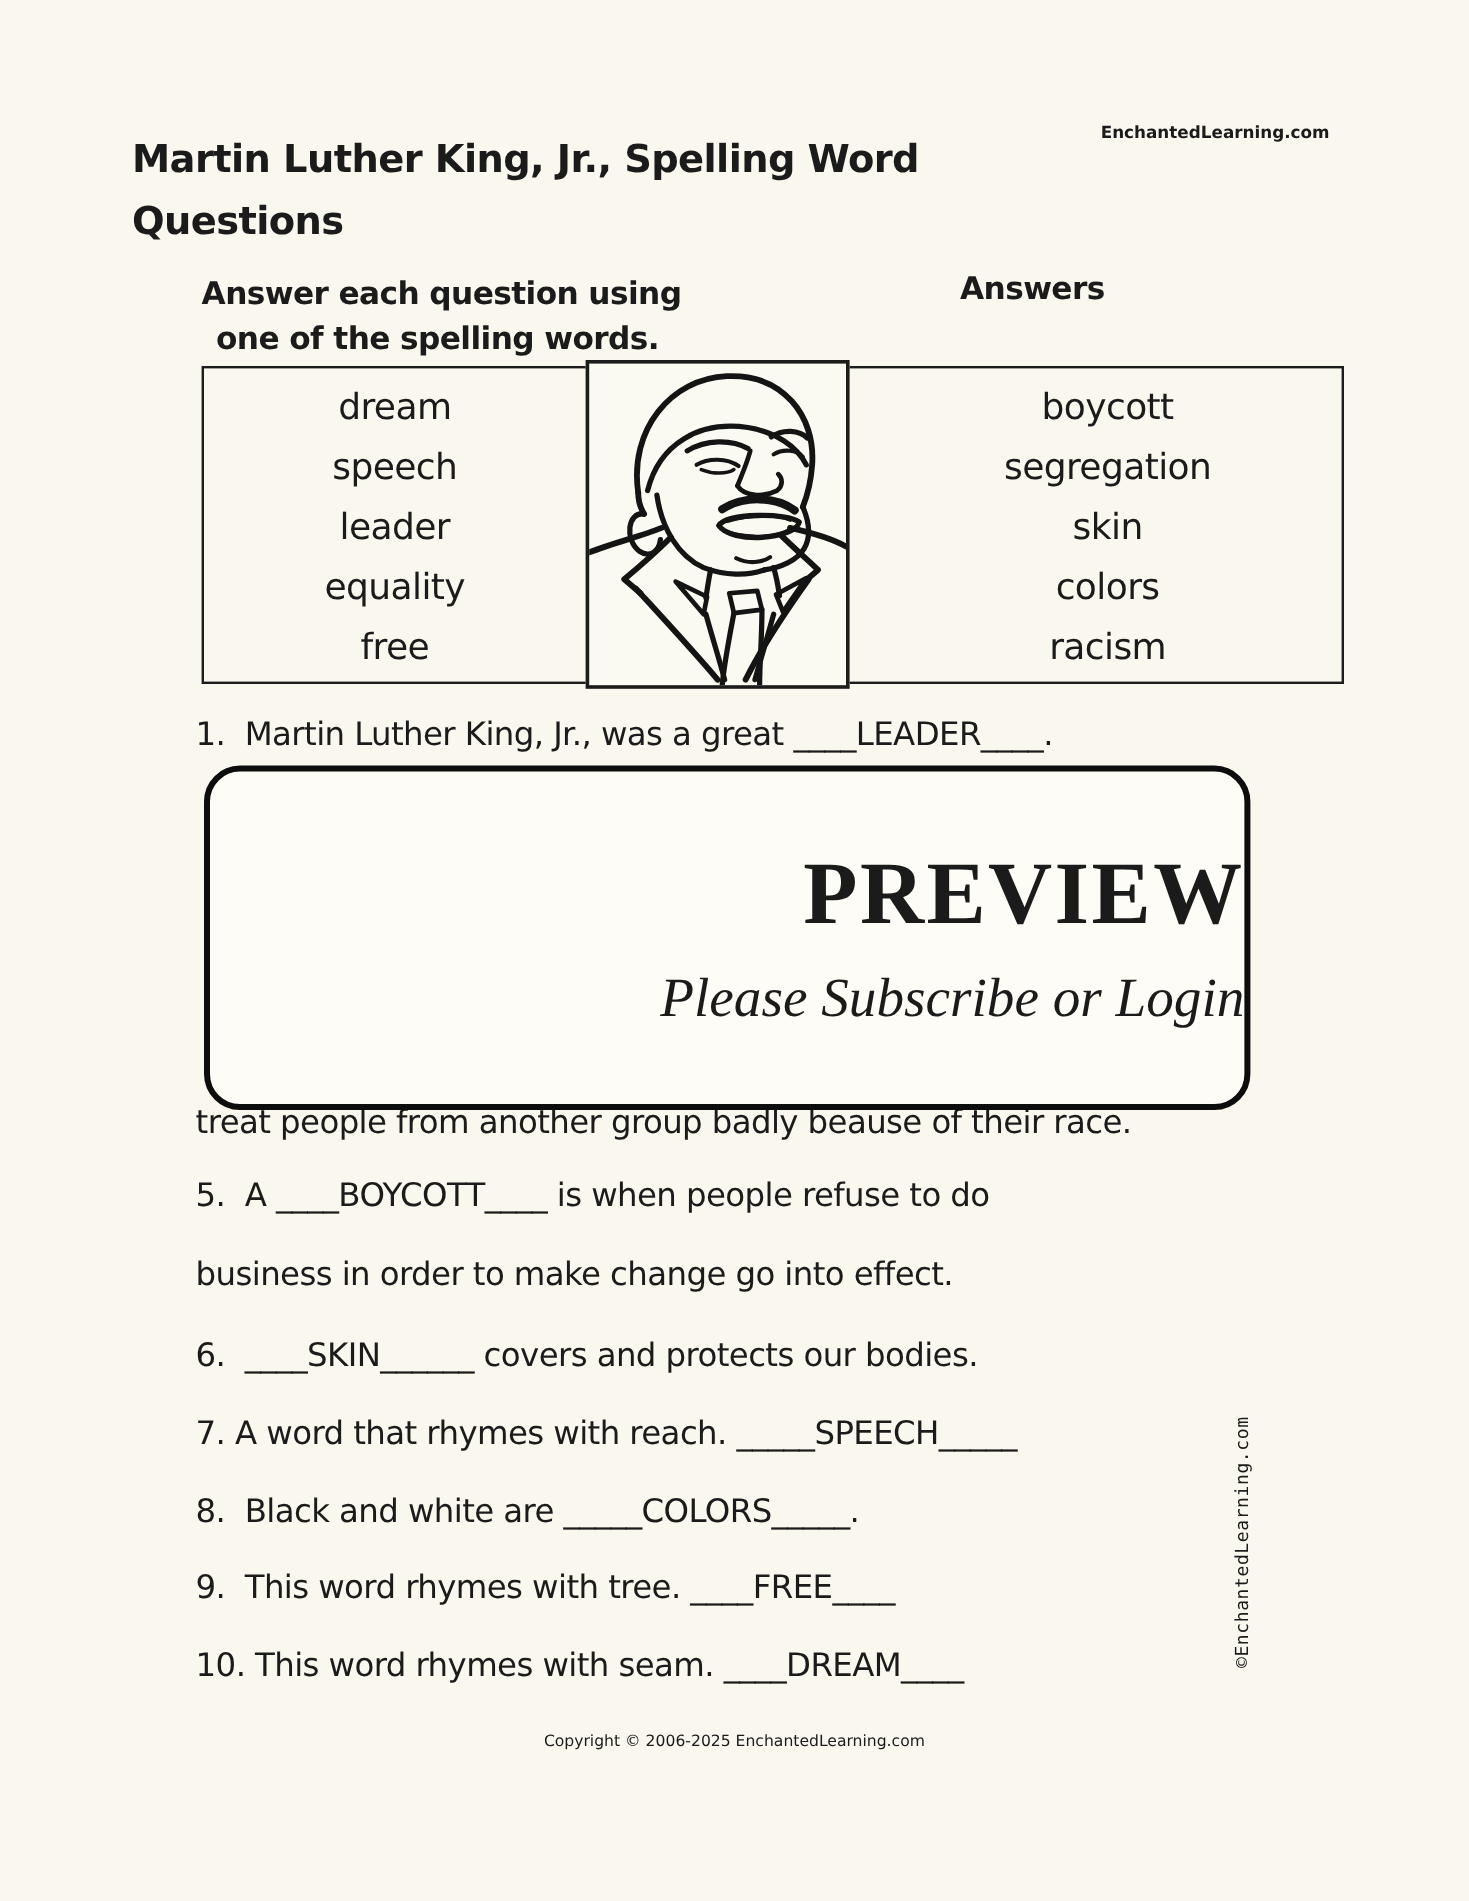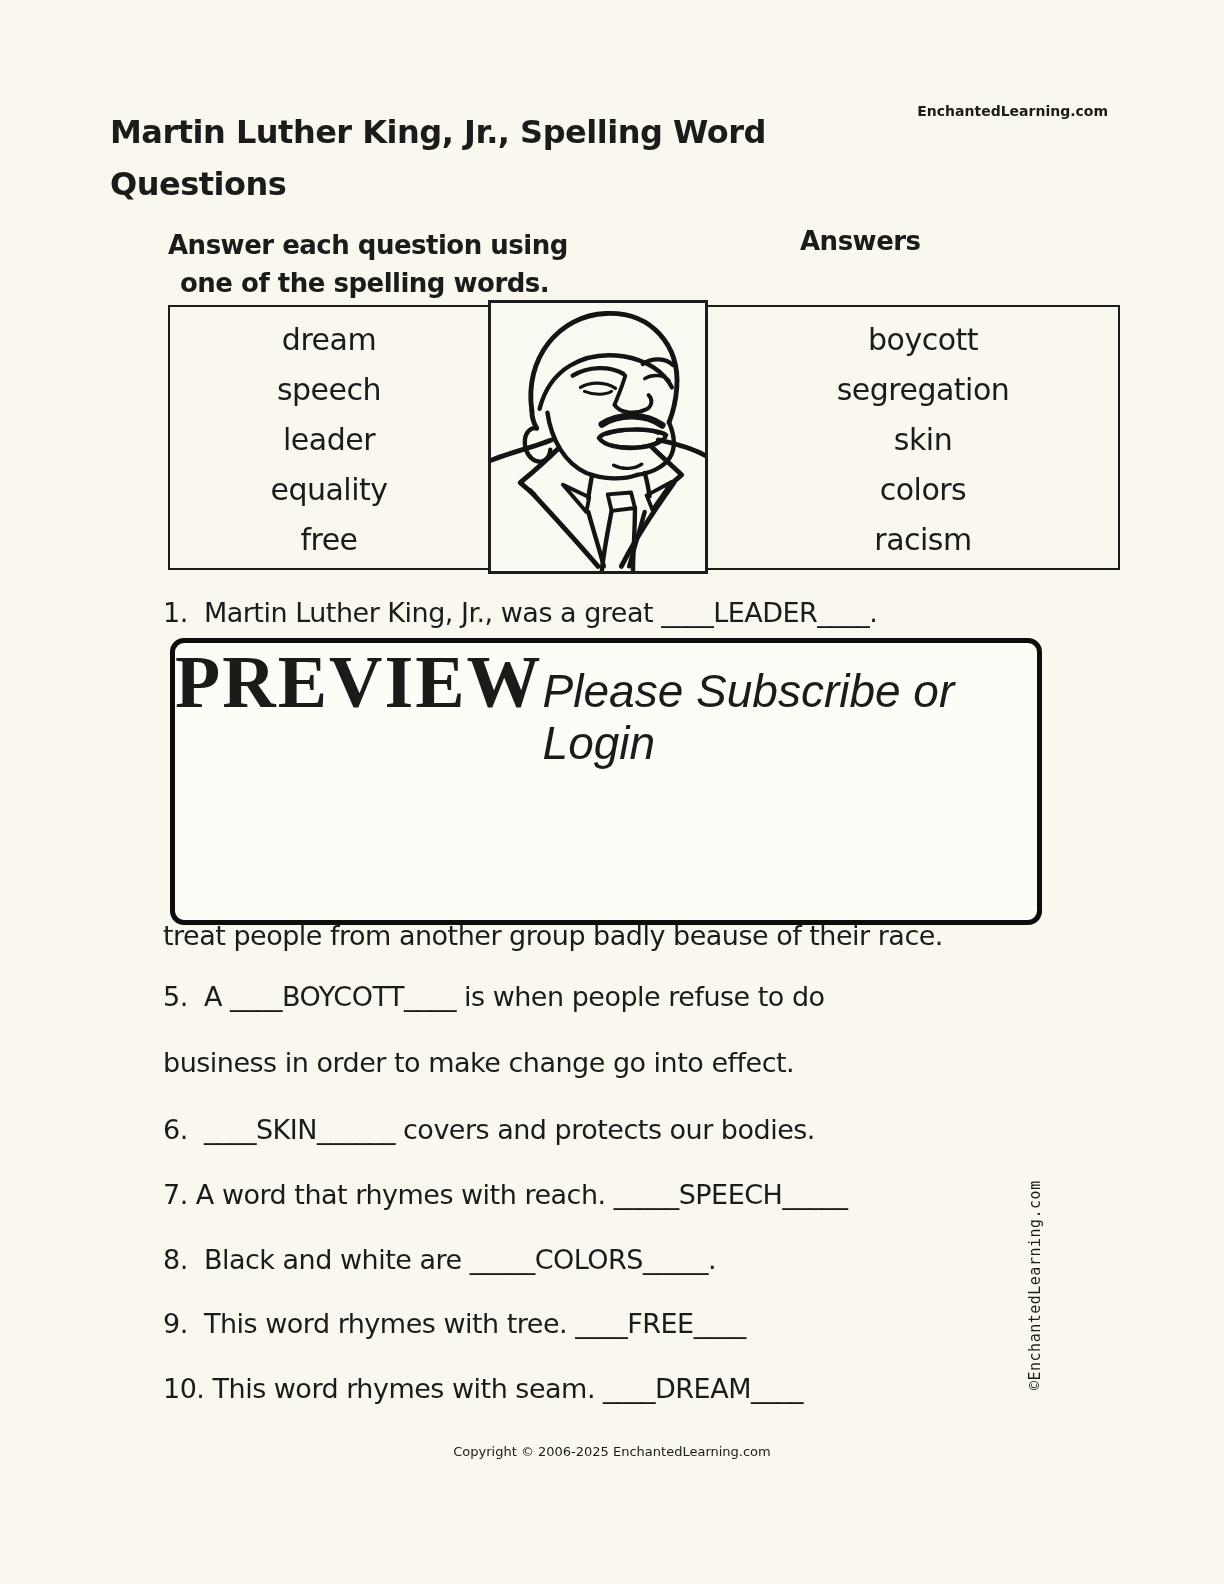--- a/index.html
+++ b/index.html
@@ -57,32 +57,32 @@
   
   .q{
     left:163px;
     font-size:27px;letter-spacing:-0.5px;white-space:pre;
   }
 
   
   .preview{
     left:170px;top:638px;width:872px;height:287px;
     background:#fdfcf6;
-    border:5px solid #0d0d0d;border-radius:14px;
+    border:5px solid #0d0d0d;border-radius:30px;
     box-sizing:border-box;
-    display:flex;align-items:flex-start;justify-content:center;
+    display:flex;flex-direction:column;align-items:flex-end;justify-content:center;
     z-index:5;
   }
   .preview .pv-title{
     font-family:"Liberation Serif",serif;
     font-size:74px;font-weight:bold;letter-spacing:2px;
     line-height:78px;
   }
   .preview .pv-sub{
-    font-family:Liberation Sans, sans-serif;
+    font-family:Liberation Serif, serif;
     font-style:italic;font-size:46px;line-height:52px;
     margin-top:22px;
   }
   .clipped{z-index:1;}
 
   
   .footer{
     left:0;top:1444px;width:100%;
     text-align:center;font-size:13px;letter-spacing:0px;
   }

